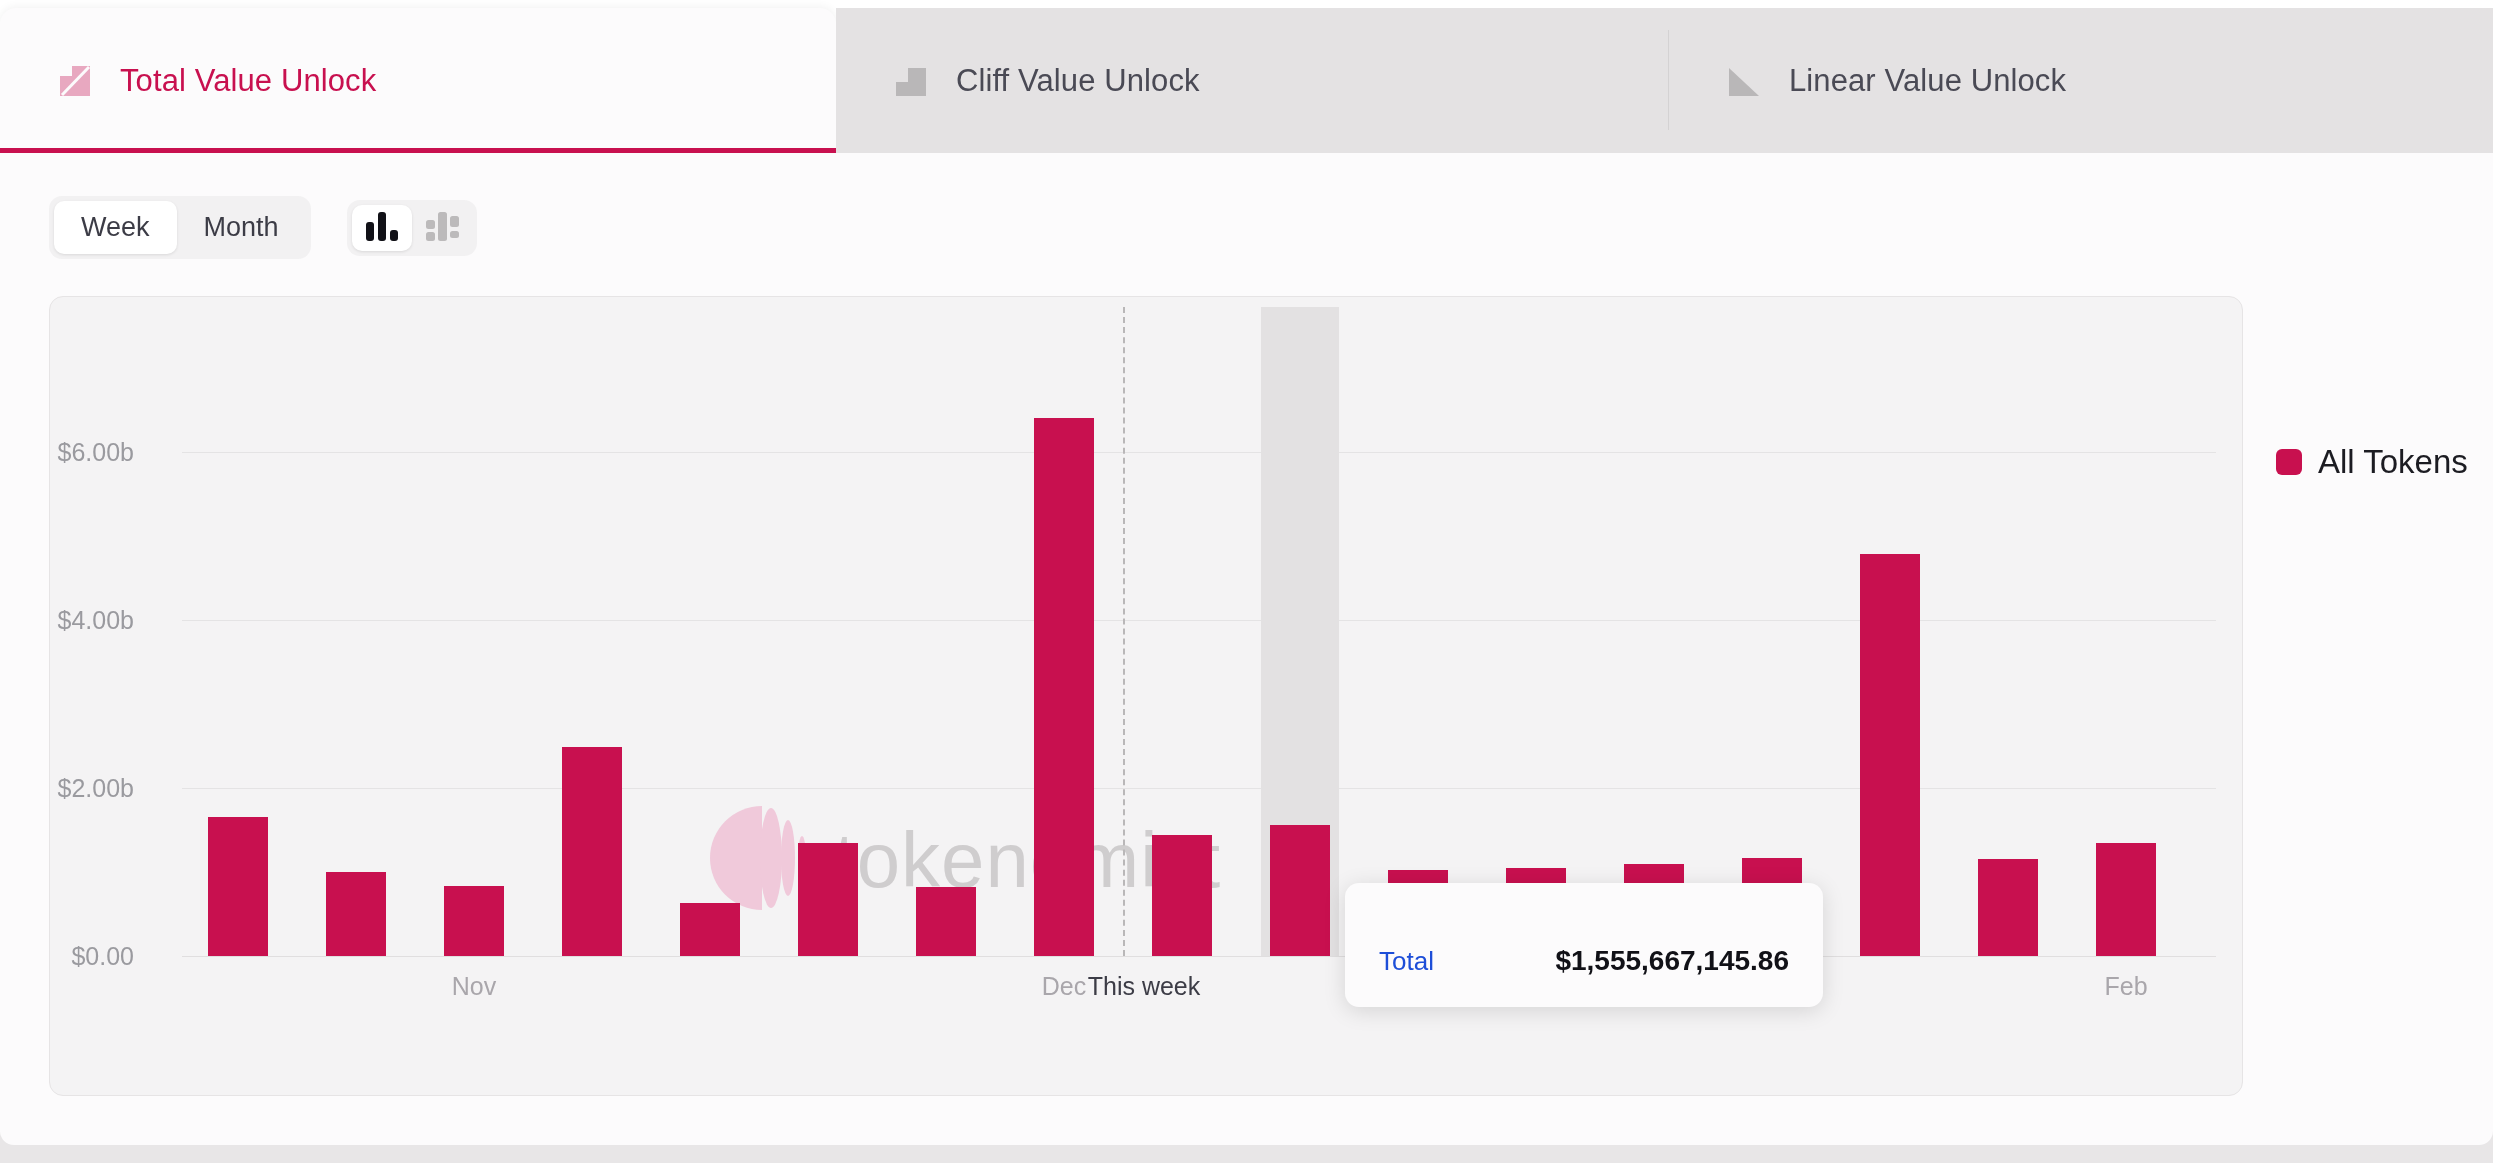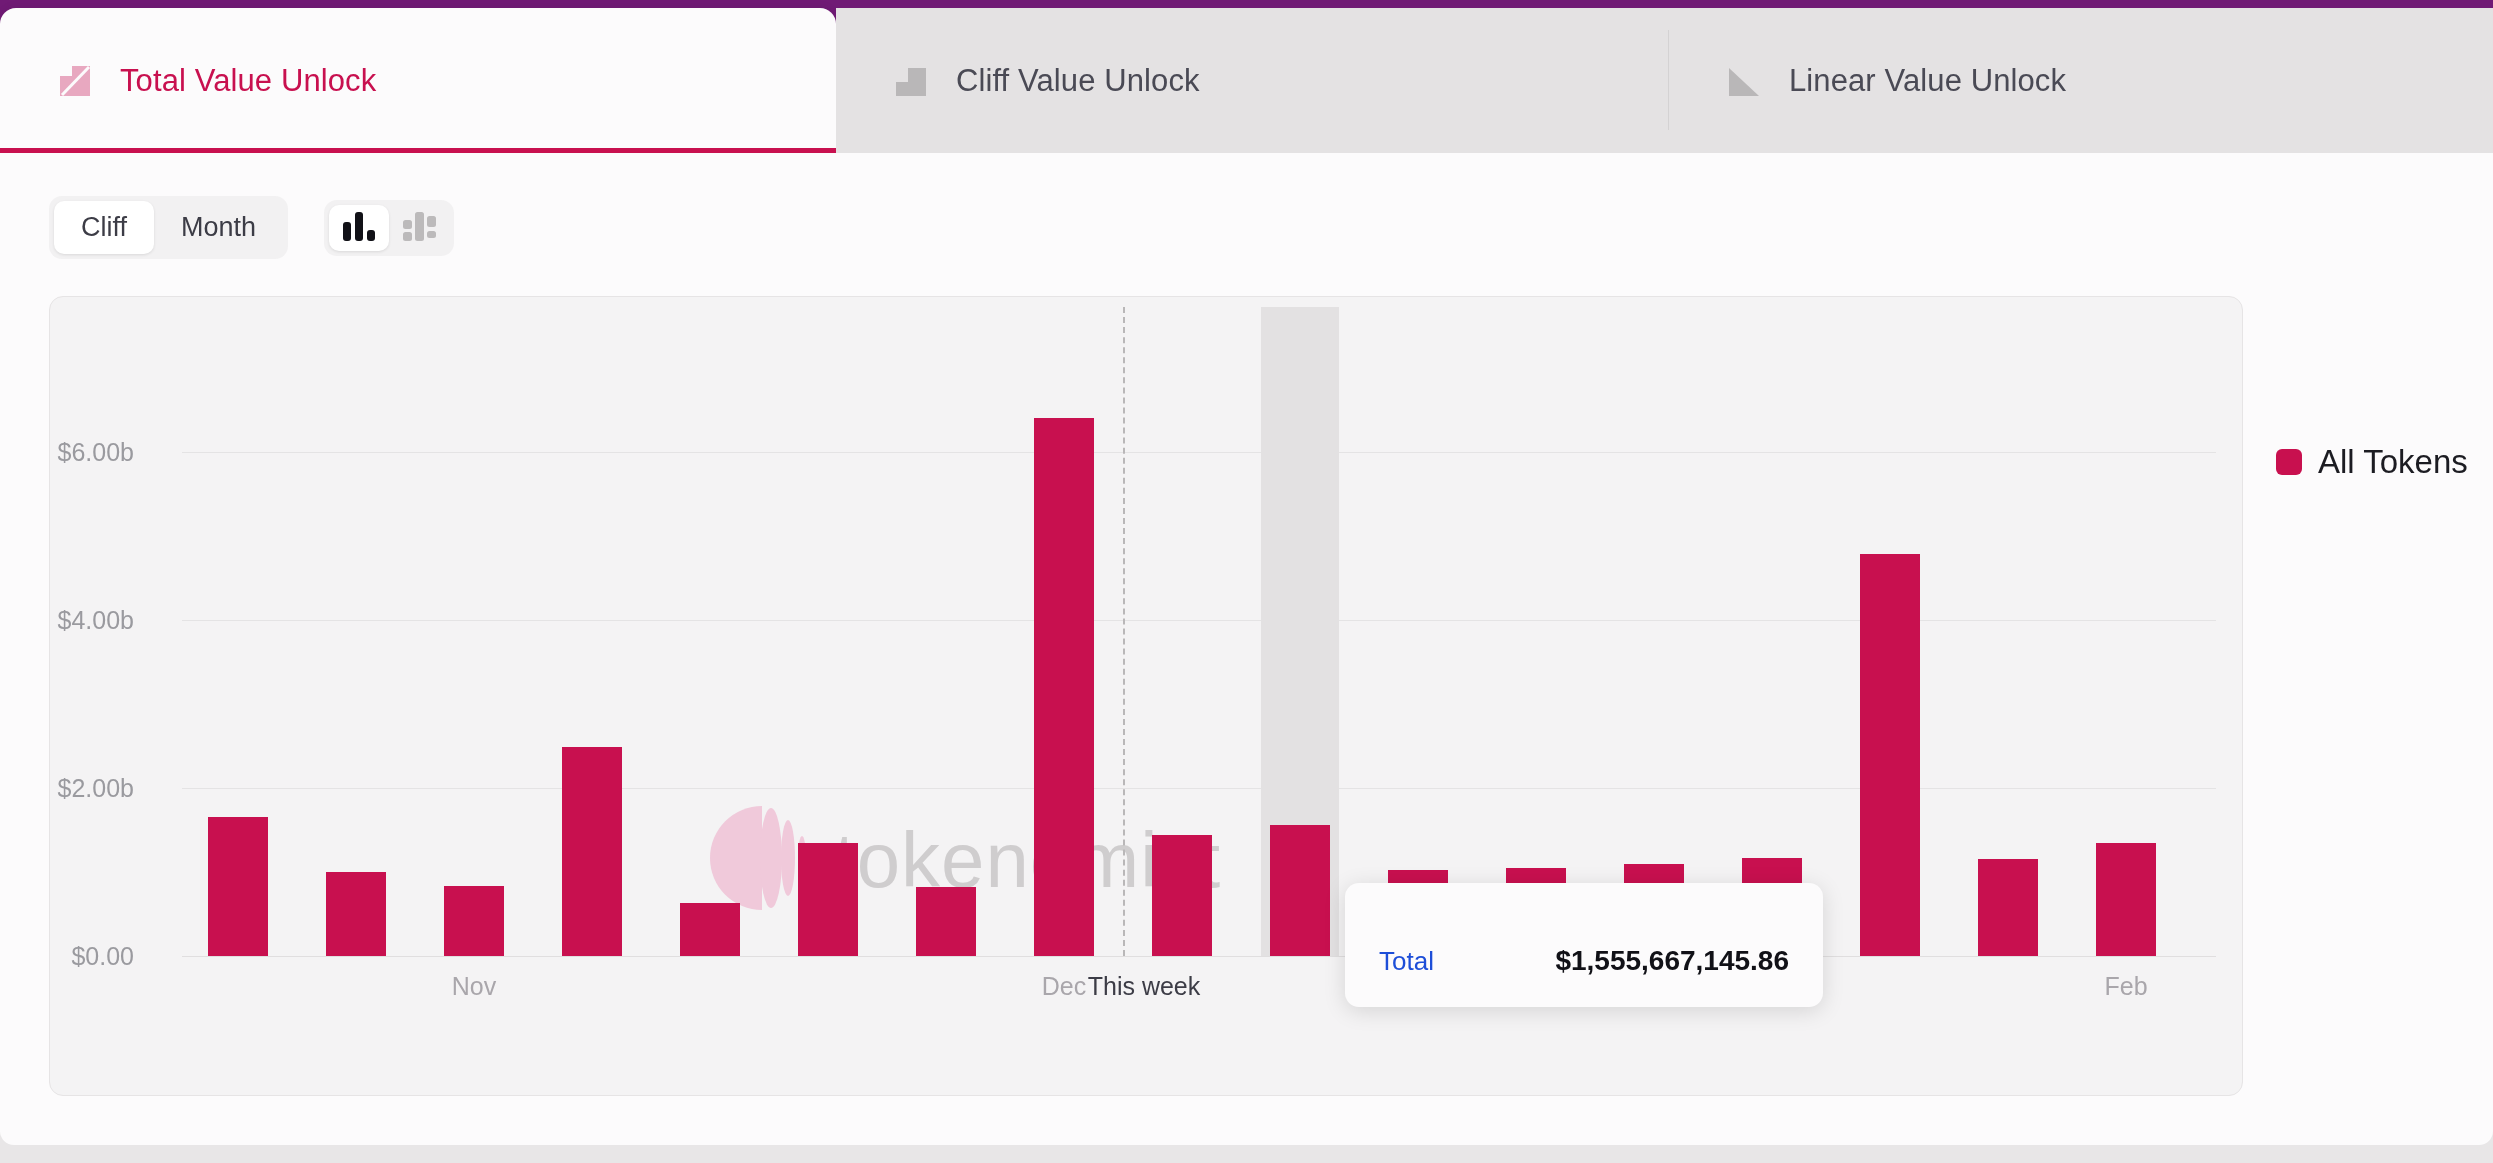--- a/index.html
+++ b/index.html
@@ -5,21 +5,21 @@
   html,body{margin:0;padding:0;}
   body{
     width:2493px;height:1163px;
     background:#e8e6e7;
     font-family:"Liberation Sans",sans-serif;
     overflow:hidden;
   }
   .app{position:relative;width:2493px;height:1163px;}
 
   
-  .tabbar{position:absolute;left:0;top:0;width:2493px;height:153px;background:#701a75;}
+  .tabbar{position:absolute;left:0;top:0;width:2493px;height:153px;background:#ffffff;}
   .tab{
     position:absolute;top:8px;height:145px;
     display:flex;align-items:center;box-sizing:border-box;
     padding-left:58px;gap:28px;cursor:pointer;
   }
   .tab-inactive{background:#e4e2e3;}
   .tab-active{
     background:#fcfbfc;
     border-top-left-radius:16px;border-top-right-radius:16px;
     box-shadow:0 -1px 10px rgba(0,0,0,.06);
@@ -136,21 +136,21 @@
         </svg>
       </span>
       <span class="tab-label">Linear Value Unlock</span>
     </div>
   </div>
 
   <div class="panel">
 
     <div class="toolbar">
       <div class="seg">
-        <div class="seg-btn on">Cliff</div>
+        <div class="seg-btn on">Week</div>
         <div class="seg-btn">Month</div>
       </div>
       <div class="segi">
         <div class="segi-btn on">
           <span>
             <svg width="34" height="30" viewBox="0 0 34 30">
               <rect x="1" y="11" width="8" height="19" rx="3" fill="#111117"></rect>
               <rect x="13" y="1" width="8" height="29" rx="3" fill="#111117"></rect>
               <rect x="25" y="19" width="8" height="11" rx="3" fill="#111117"></rect>
             </svg>

